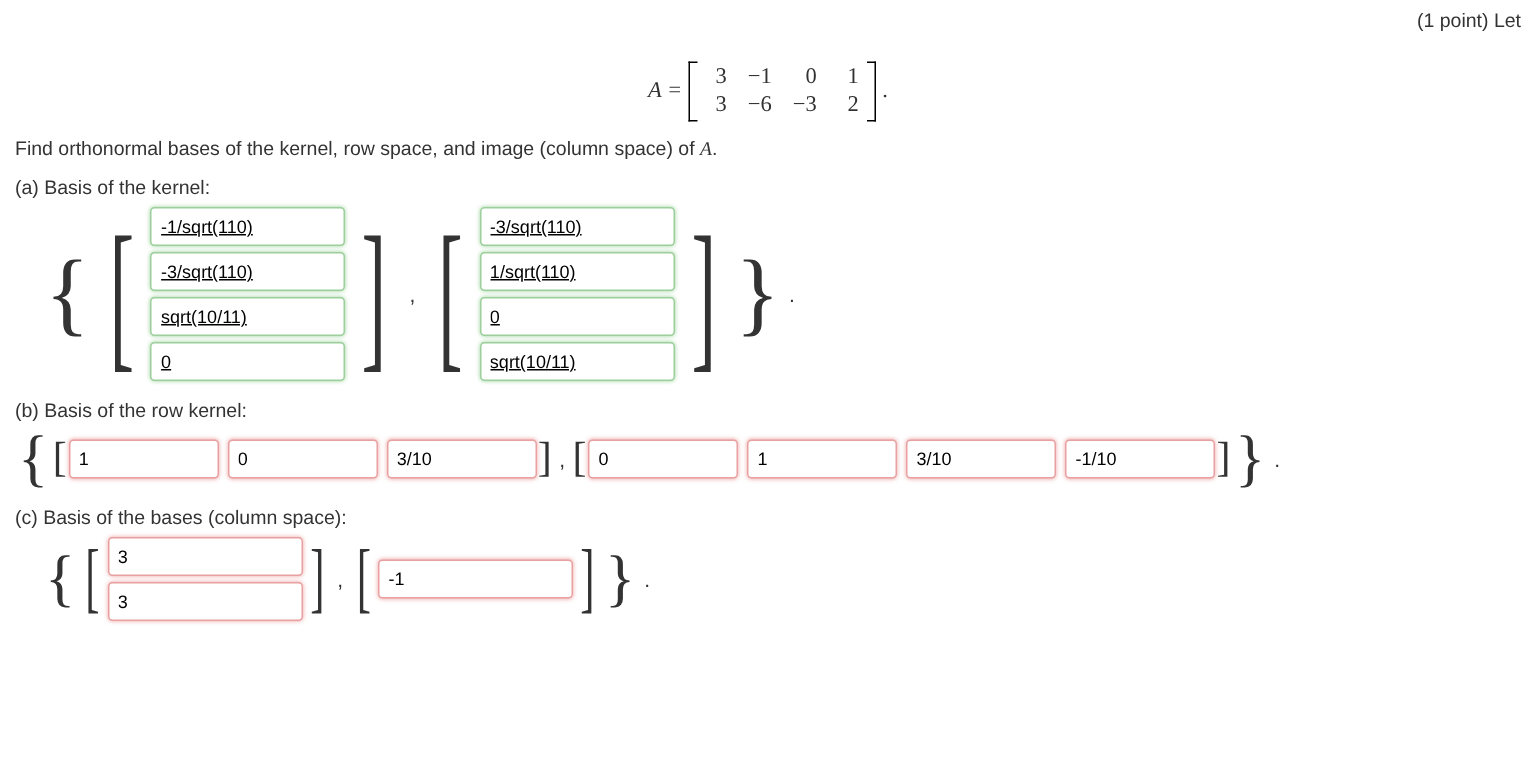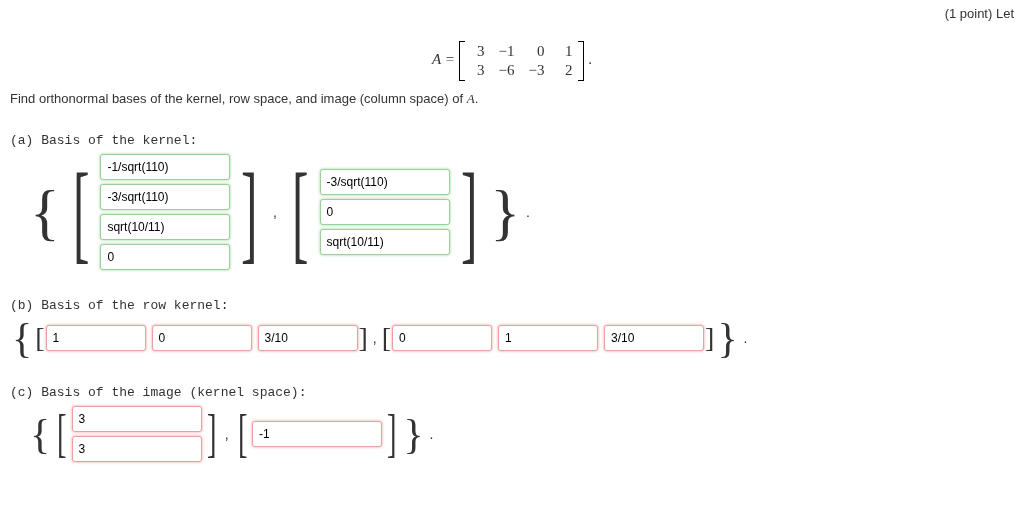--- a/index.html
+++ b/index.html
@@ -37,21 +37,21 @@
   .mgrid {
     display: inline-grid;
     grid-template-columns: repeat(4, auto);
     column-gap: 14px;
     row-gap: 2px;
     padding: 2px 4px;
   }
   .mgrid span { text-align: right; min-width: 14px; }
   .instruct { margin: 6px 0 8px 0; font-family: Arial, sans-serif; }
   .instruct .ital { font-family: "Times New Roman", serif; font-style: italic; }
-  .part-label { margin: 26px 0 4px 0; font-family: Liberation Mono, monospace; }
+  .part-label { margin: 10px 0 4px 0; }
   .set-row {
     display: flex;
     align-items: center;
     flex-wrap: nowrap;
   }
   .brace {
     font-family: "Times New Roman", serif;
     font-size: 42px;
     line-height: 1;
     padding: 0 2px;
@@ -88,20 +88,21 @@
     padding: 4px 6px;
     border: 1px solid #ccc;
     border-radius: 3px;
     width: 130px;
     height: 26px;
   }
   input.field.narrow { width: 100px; }
   input.field.green {
     border-color: #9ccf9c;
     box-shadow: 0 0 3px rgba(80,180,80,0.6);
+    text-decoration: underline;
   }
   input.field.red {
     border-color: #e8a0a0;
     box-shadow: 0 0 3px rgba(220,80,80,0.55);
   }
   .indent { padding-left: 18px; }
 </style>
 </head>
 <body>
 
@@ -138,20 +139,21 @@
     <input class="field green" value="-1/sqrt(110)" style="">
     <input class="field green" value="-3/sqrt(110)" style="">
     <input class="field green" value="sqrt(10/11)" style="">
     <input class="field green" value="0" style="">
   </div>
   <span class="sqbr tall">]</span>
   <span class="comma">,</span>
   <span class="sqbr tall">[</span>
   <div class="vec-col">
     <input class="field green" value="-3/sqrt(110)" style="">
+    <input class="field green" value="1/sqrt(110)" style="">
     <input class="field green" value="0" style="">
     <input class="field green" value="sqrt(10/11)" style="">
   </div>
   <span class="sqbr tall">]</span>
   <span class="brace big">}</span>
   <span class="period">.</span>
 </div>
 
 <div class="part-label">(b) Basis of the row kernel:</div>
 <div class="set-row">
@@ -162,27 +164,28 @@
     <input class="field red narrow" value="0" style="">
     <input class="field red narrow" value="3/10" style="">
   </div>
   <span class="sqbr">]</span>
   <span class="comma">,</span>
   <span class="sqbr">[</span>
   <div class="vec-row">
     <input class="field red narrow" value="0" style="">
     <input class="field red narrow" value="1" style="">
     <input class="field red narrow" value="3/10" style="">
+    <input class="field red narrow" value="-1/10" style="">
   </div>
   <span class="sqbr">]</span>
   <span class="brace">}</span>
   <span class="period">.</span>
 </div>
 
-<div class="part-label">(c) Basis of the image (kernel space):</div>
+<div class="part-label">(c) Basis of the bases (column space):</div>
 <div class="set-row indent">
   <span class="brace">{</span>
   <span class="sqbr med">[</span>
   <div class="vec-col">
     <input class="field red" value="3" style="">
     <input class="field red" value="3" style="">
   </div>
   <span class="sqbr med">]</span>
   <span class="comma">,</span>
   <span class="sqbr med">[</span>

